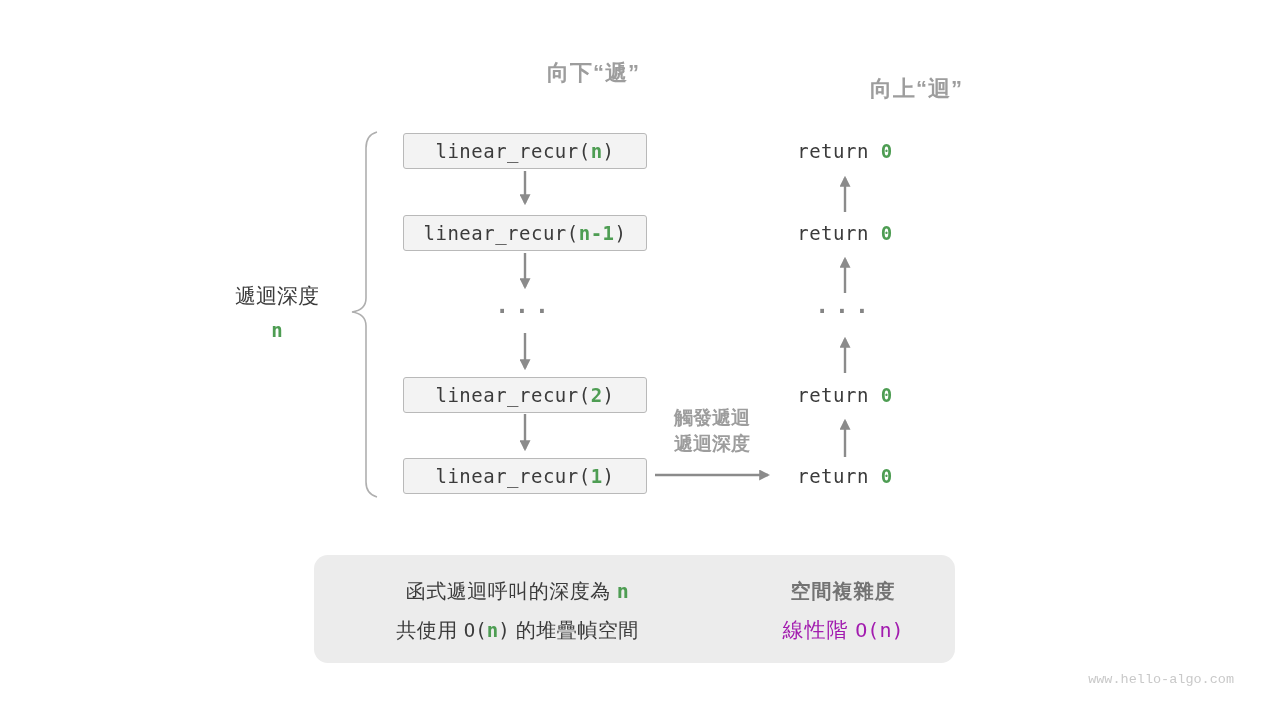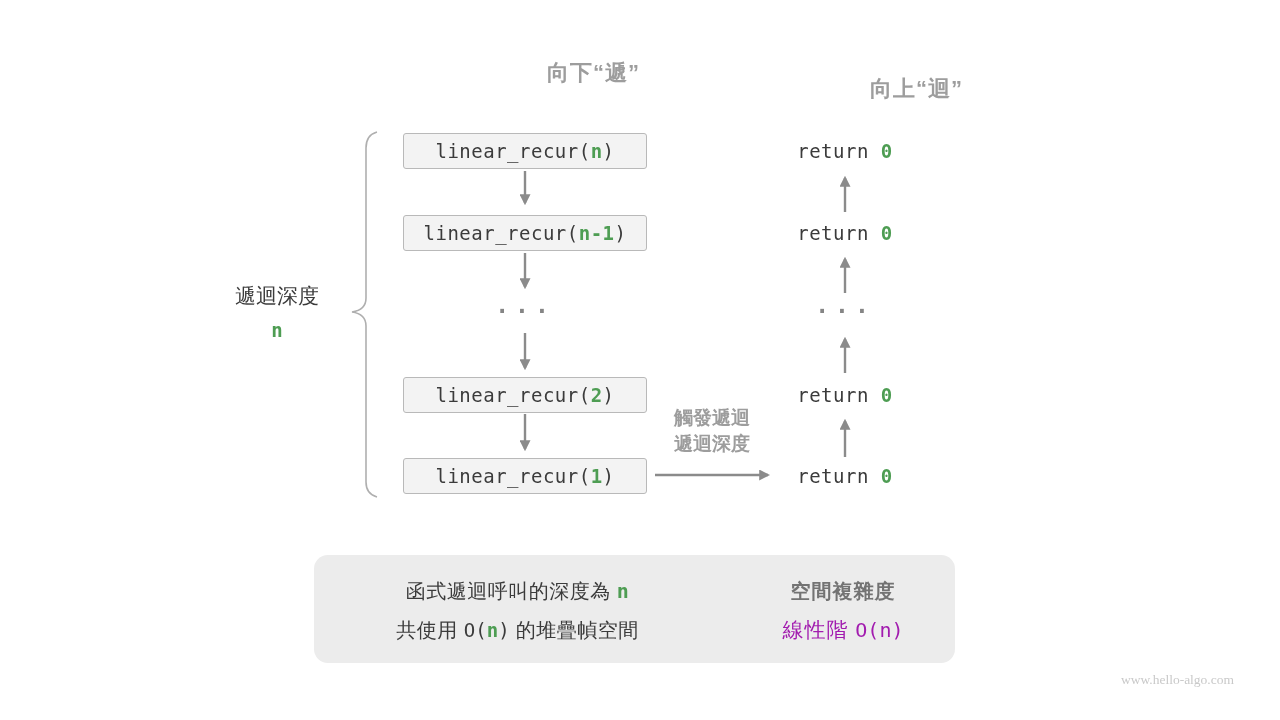--- a/index.html
+++ b/index.html
@@ -29,21 +29,21 @@
   .sidelabel{font-size:21px;color:#3b3b3b;}
   .basecase{font-size:19px;font-weight:700;color:#9d9d9d;line-height:26px;}
   .panel{
     left:314px;top:555px;width:641px;height:108px;background:#ececec;border-radius:14px;
   }
   .sumline{font-size:20px;color:#3b3b3b;line-height:30px;letter-spacing:0.5px;}
   .sumcode{font-size:19px;letter-spacing:0;}
   .result-title{font-size:20px;font-weight:700;color:#737373;letter-spacing:1px;}
   .result-value{font-size:21px;font-weight:400;color:#a21caf;letter-spacing:1px;}
   .result-value .code{font-size:20px;letter-spacing:0;}
-  .watermark{font-size:13.5px;color:#c9c9c9;font-family:Liberation Serif, serif;}
+  .watermark{font-size:13.5px;color:#c9c9c9;font-family:Liberation Mono, monospace;}
 </style>
 </head>
 <body>
 
 <div class="canvas">
 
   <div class="abs hdr center" style="left:400px;top:58px;width:240px;">向下“遞”</div>
   <div class="abs hdr center" style="left:723px;top:74px;width:240px;">向上“迴”</div>
 
   <svg class="abs" width="1280" height="720" style="left:0;top:0;">

